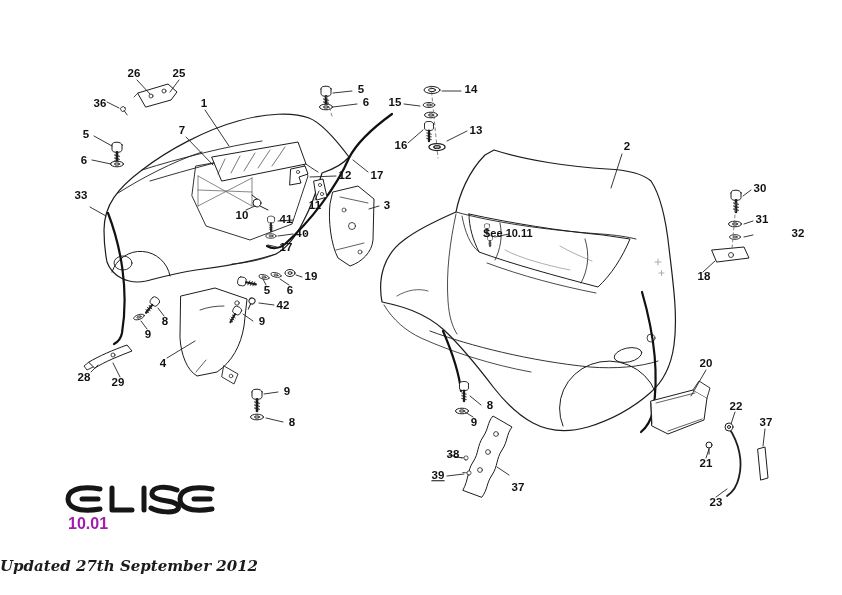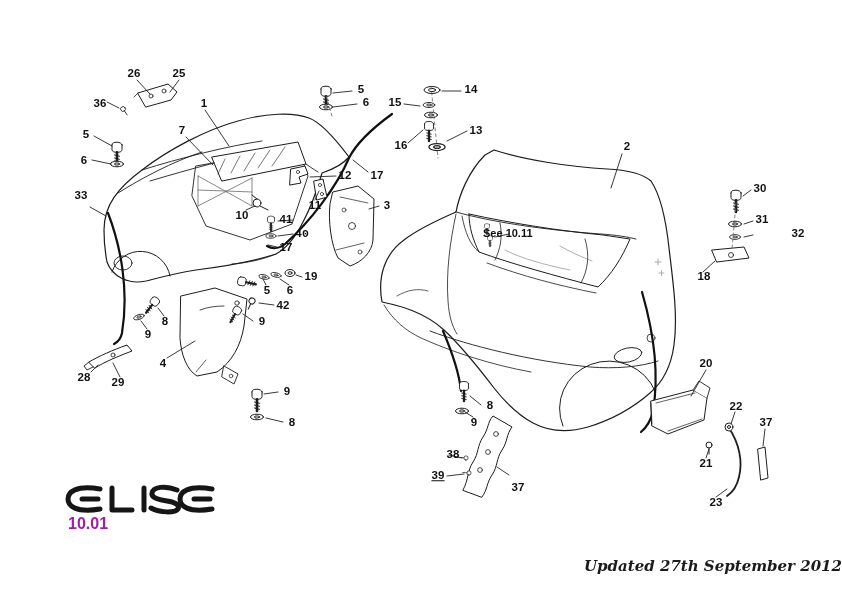--- a/index.html
+++ b/index.html
@@ -6,21 +6,21 @@
   .stage { position:relative; width:842px; height:595px; background:#ffffff;
            font-family:"Liberation Sans", sans-serif; overflow:hidden; }
   svg.diagram { position:absolute; left:0; top:0; }
   .callout { position:absolute; transform:translate(-50%,-50%);
              font-weight:bold; font-size:11.5px; color:#111; line-height:1;
              letter-spacing:0.2px; white-space:nowrap; }
   .note { position:absolute; left:483px; top:227px; font-weight:bold;
           font-size:11px; color:#111; white-space:nowrap; }
   .section-code { position:absolute; left:68px; top:515px; font-weight:bold;
                   font-size:16px; color:#a21caf; }
-  .footer-text { position:absolute; left:0; right:0; top:557px; text-align:right;
+  .footer-text { position:absolute; left:0; right:0; top:557px; text-align:left;
                  font-family:"DejaVu Serif", serif; font-style:italic;
                  font-weight:bold; font-size:15px; color:#1b1b1b; }
   .sr { position:absolute; width:1px; height:1px; overflow:hidden;
         clip:rect(0 0 0 0); white-space:nowrap; }
 </style>
 </head>
 <body>
 
 <div class="stage">
 

